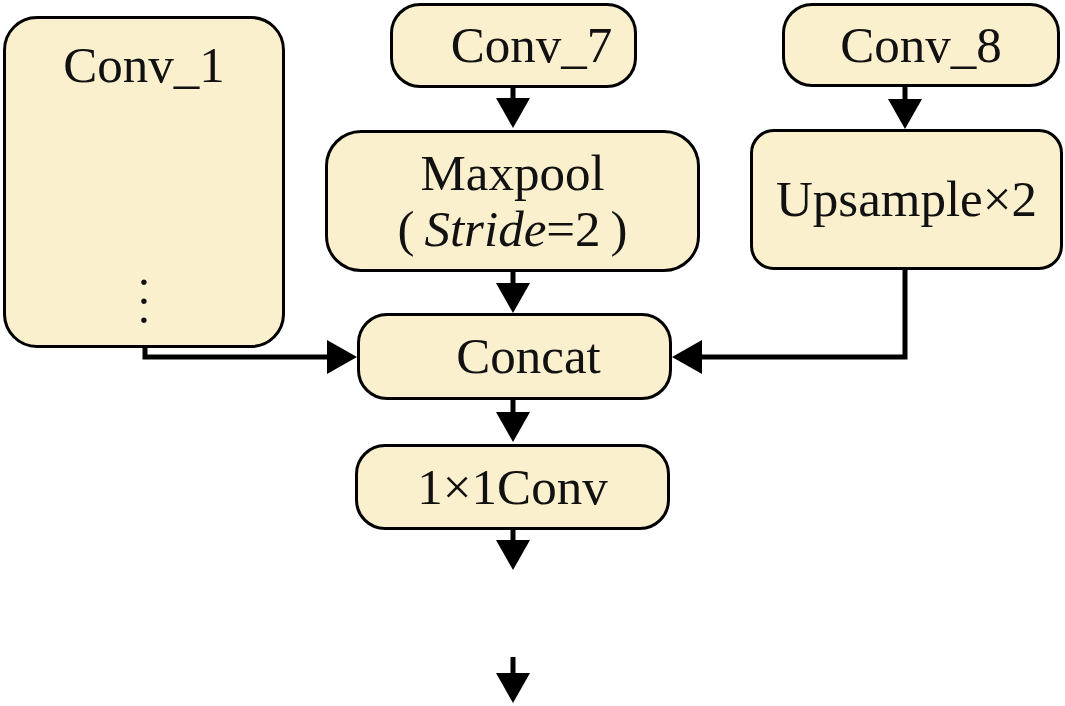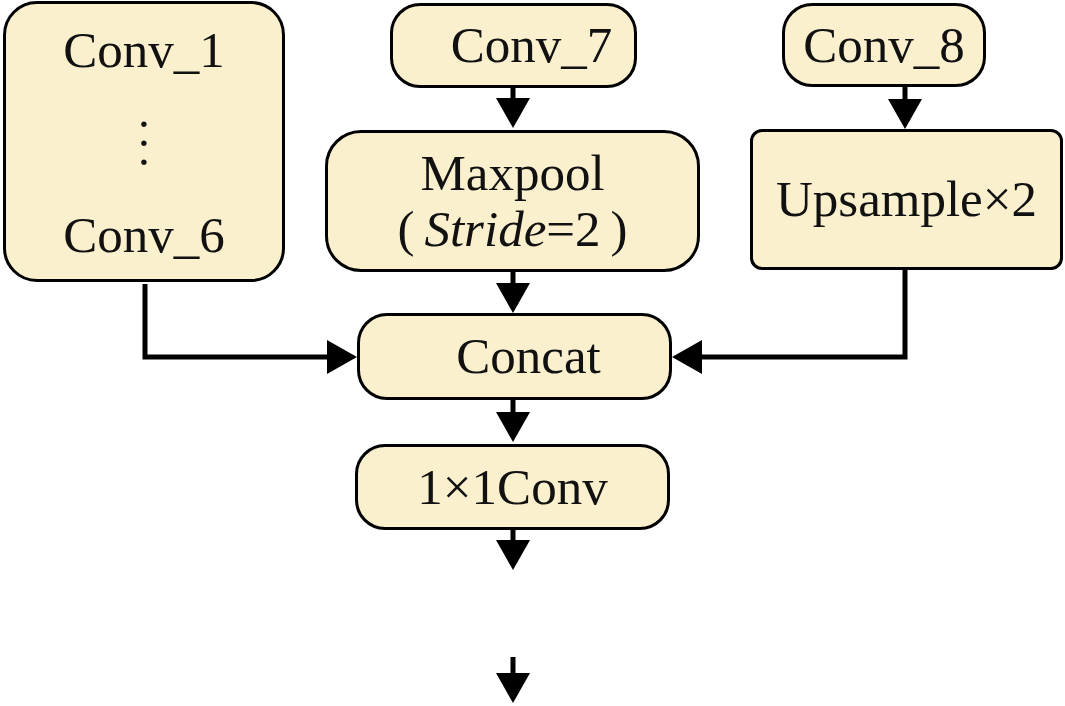--- a/index.html
+++ b/index.html
@@ -26,28 +26,28 @@
     border-radius: 30px;
     display: flex;
     align-items: center;
     justify-content: center;
     text-align: center;
     font-size: 51px;
     line-height: 1.1;
     white-space: nowrap;
   }
   
-  #node-conv-stack { left: 3px;   top: 1px;   width: 282px; height: 281px;
+  #node-conv-stack { left: 3px;   top: 16px;   width: 282px; height: 332px;
                      flex-direction: column; justify-content: space-between;
                      padding: 18px 0 16px 0; border-radius: 34px; }
   #node-conv7     { left: 390px; top: 3px;   width: 247px; height: 85px; padding-left: 36px; }
-  #node-conv8     { left: 782px; top: 3px;   width: 204px; height: 84px; }
+  #node-conv8     { left: 782px; top: 3px;   width: 278px; height: 84px; }
   #node-maxpool   { left: 325px; top: 130px; width: 375px; height: 142px;
                     flex-direction: column; border-radius: 36px; }
-  #node-upsample  { left: 750px; top: 129px; width: 313px; height: 141px; border-radius: 12px; }
+  #node-upsample  { left: 750px; top: 129px; width: 313px; height: 141px; border-radius: 24px; }
   #node-concat    { left: 357px; top: 313px; width: 315px; height: 87px; padding-left: 28px; }
   #node-conv1x1   { left: 355px; top: 444px; width: 315px; height: 86px; }
   #node-relu      { left: 355px; top: 570px; width: 315px; height: 87px; }
 
   .vdots {
     display: flex;
     flex-direction: column;
     align-items: center;
     gap: 0;
     line-height: 19px;
@@ -111,21 +111,20 @@
     </g>
   </svg>
 
   <div class="node" id="node-conv-stack">
     <div>Conv_1</div>
     <div class="vdots">
       <span>·</span>
       <span>·</span>
       <span>·</span>
     </div>
-    <div>Conv_6</div>
   </div>
 
   <div class="node" id="node-conv7">
     <span>Conv_7</span>
   </div>
 
   <div class="node" id="node-conv8">
     <span>Conv_8</span>
   </div>
 

